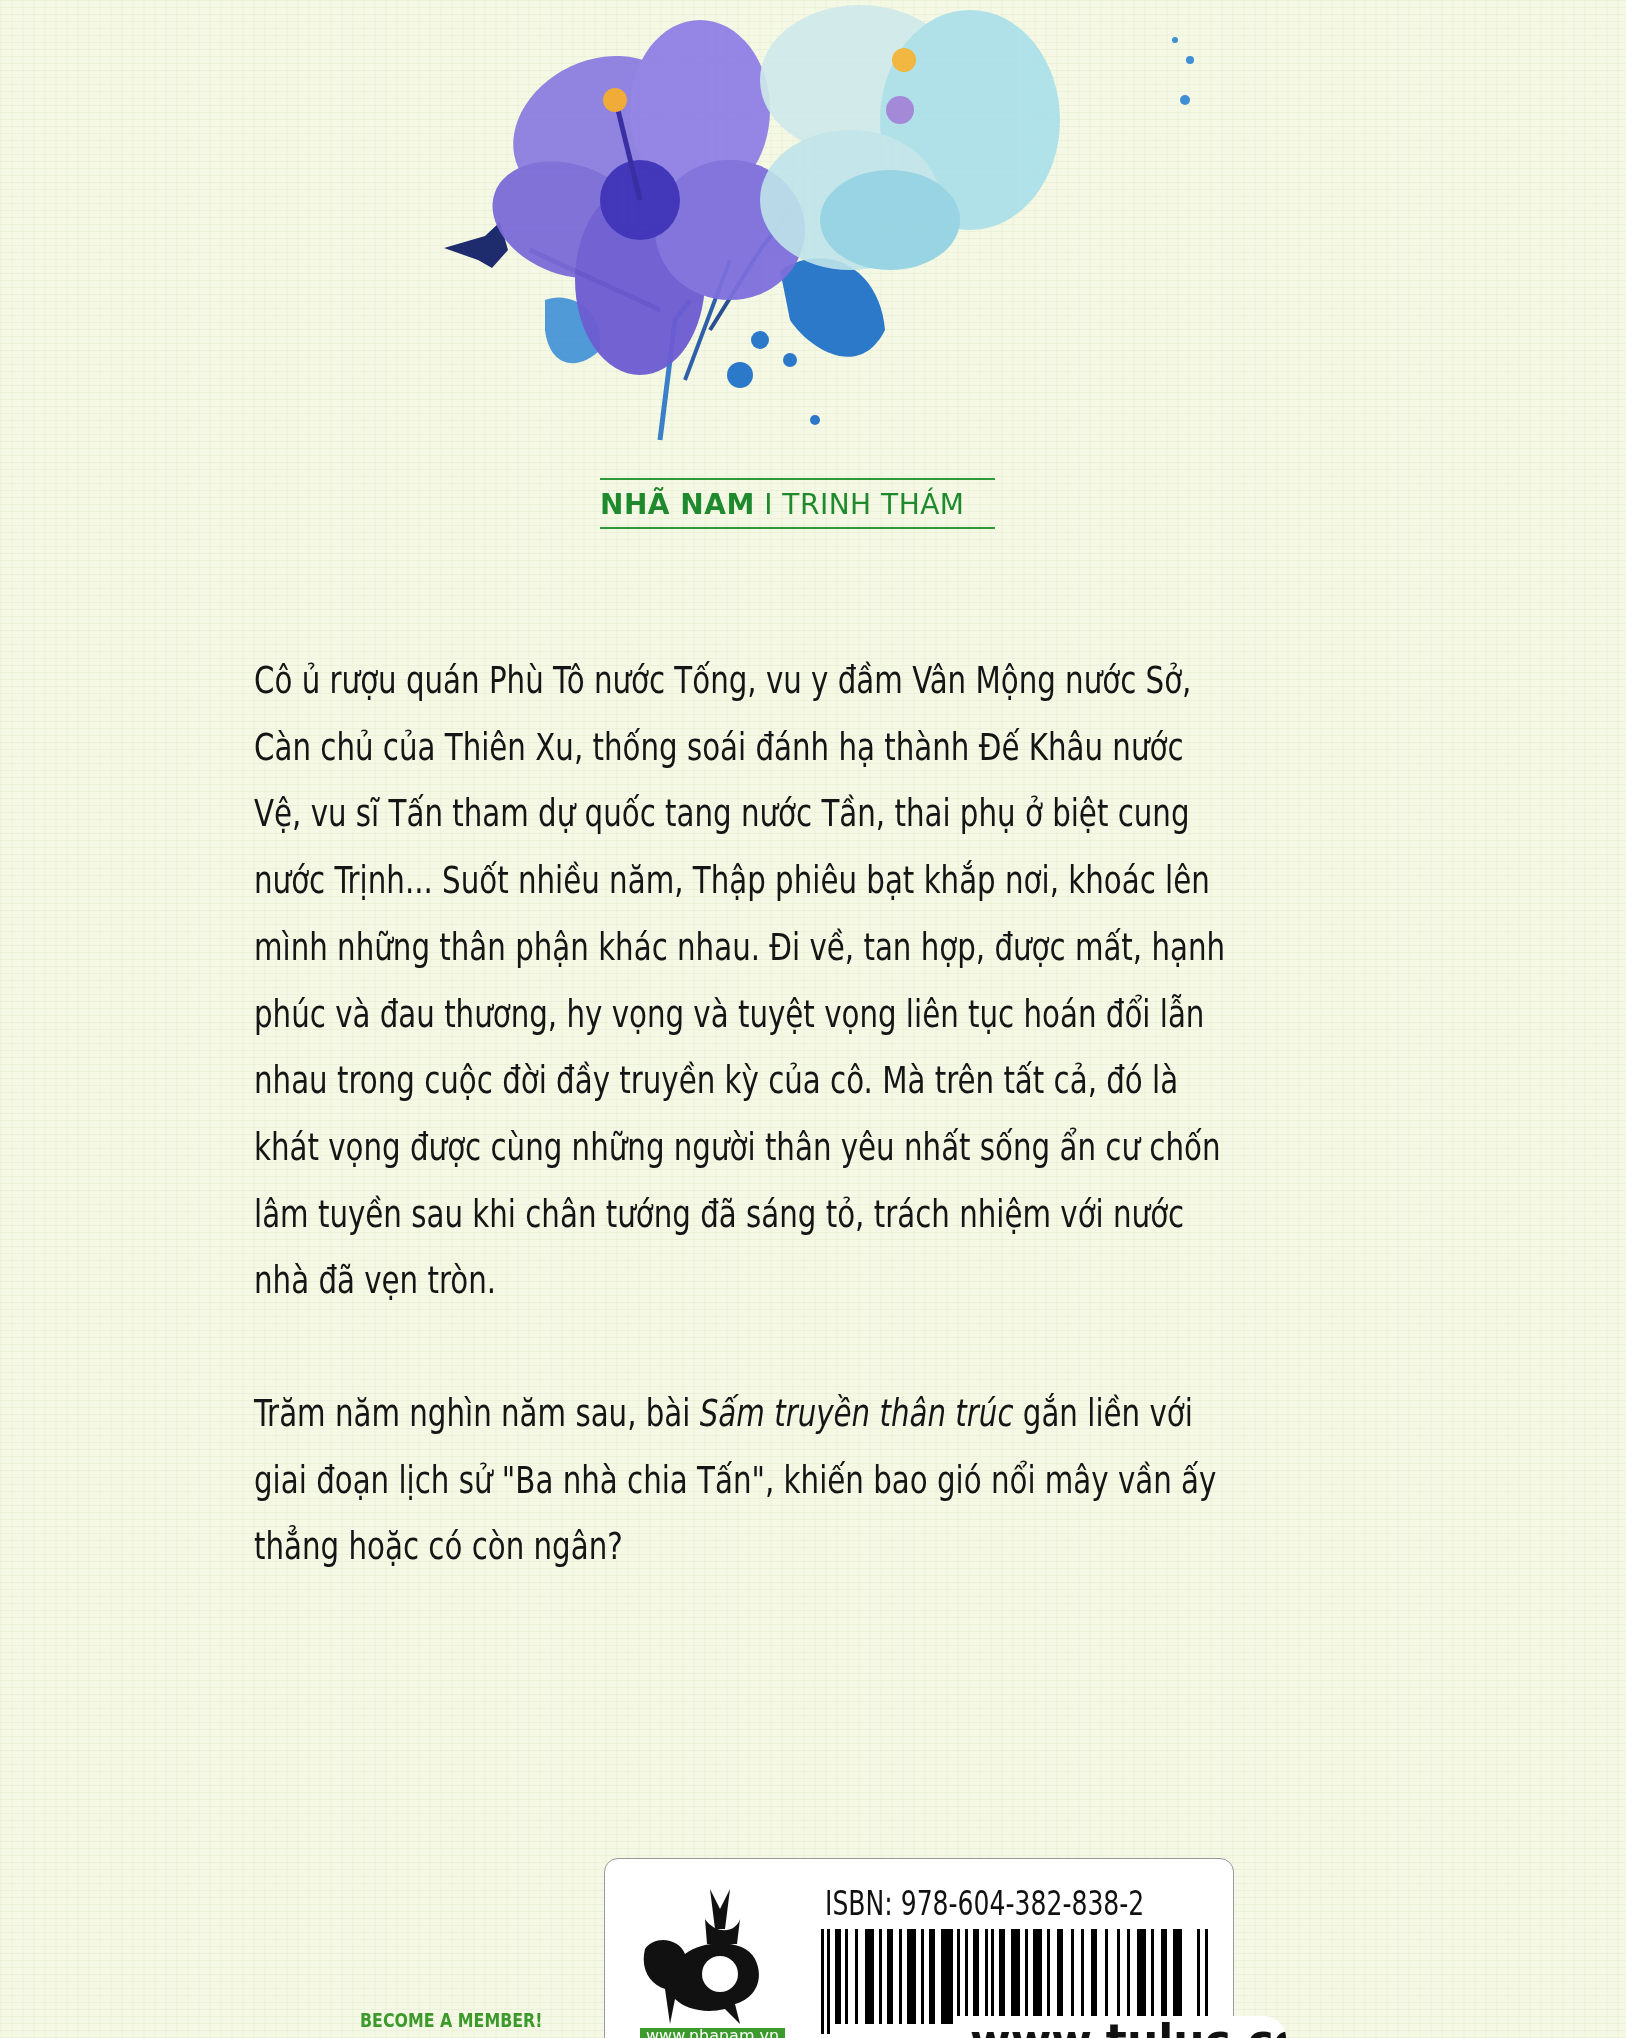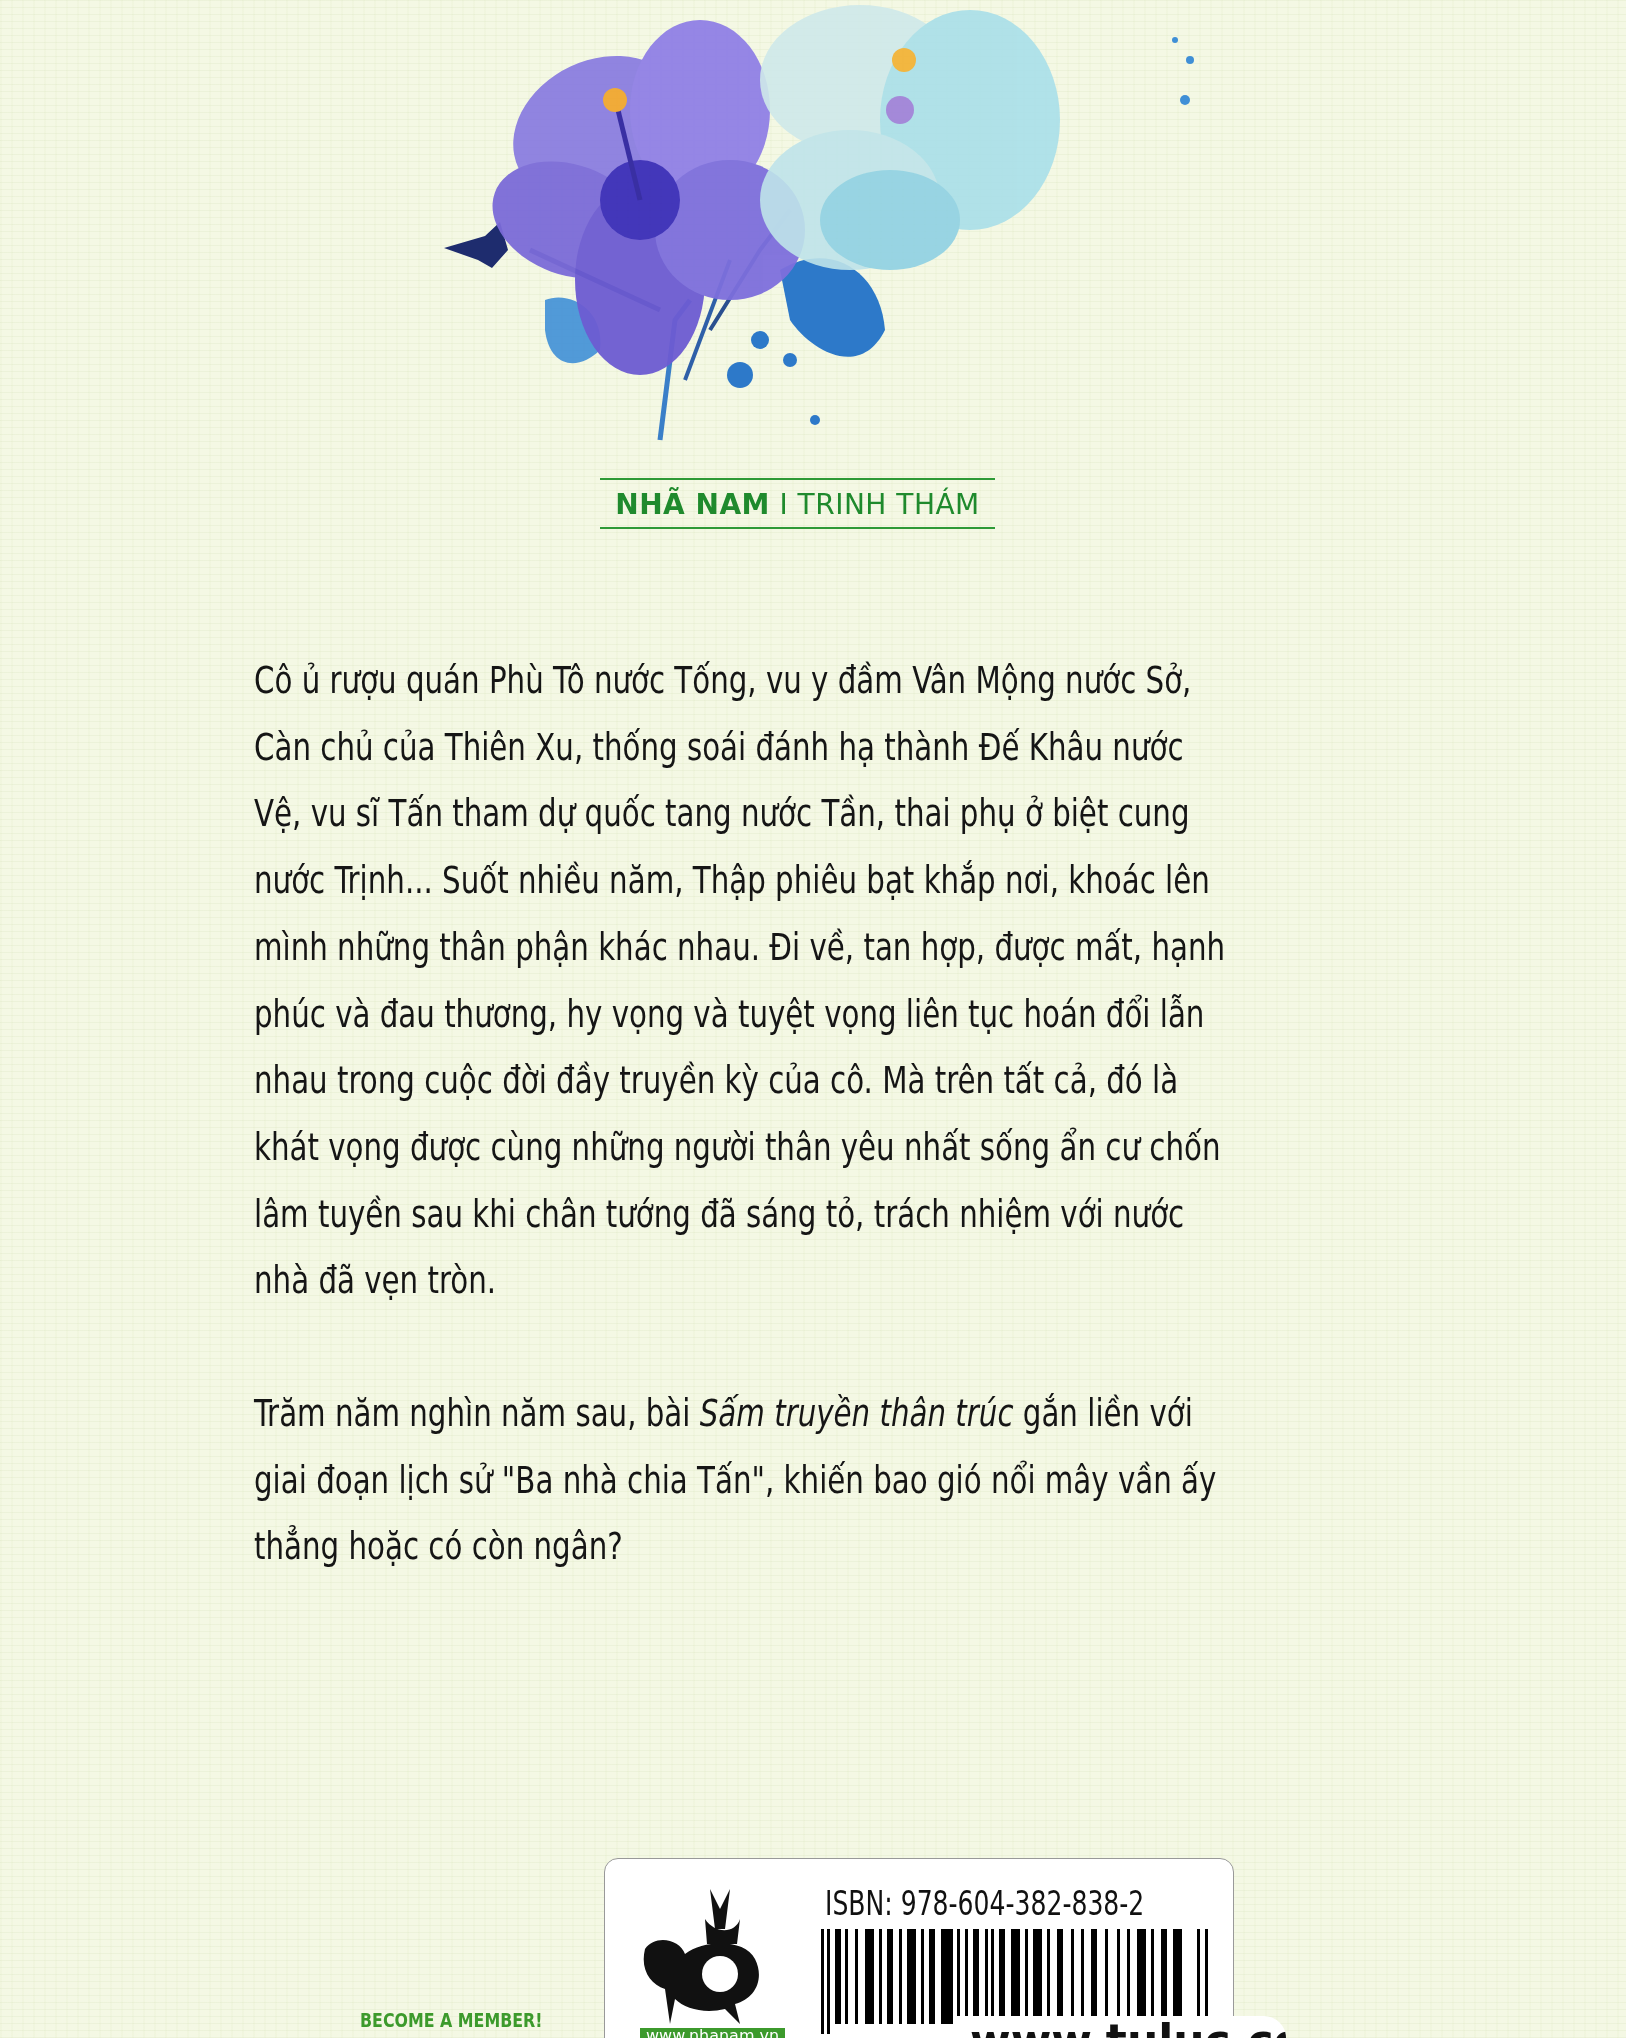--- a/index.html
+++ b/index.html
@@ -6,21 +6,21 @@
   body {
     width:1626px; height:2038px; overflow:hidden; position:relative;
     background:#f4f8e4;
     background-image:
       repeating-linear-gradient(0deg, rgba(200,215,170,0.18) 0px, rgba(200,215,170,0.18) 1px, transparent 1px, transparent 7px),
       repeating-linear-gradient(90deg, rgba(230,238,205,0.25) 0px, rgba(230,238,205,0.25) 2px, transparent 2px, transparent 11px);
     font-family:"DejaVu Sans", sans-serif;
     color:#1b1b1b;
   }
   .flowers { position:absolute; left:430px; top:0; width:800px; height:470px; }
-  .series { position:absolute; left:600px; top:478px; width:395px; text-align:center; }
+  .series { position:absolute; left:600px; top:478px; width:395px; }
   .series .rule { height:2px; background:#2e9a38; }
   .series .label { font-family:"DejaVu Sans", sans-serif; font-size:28px; color:#1f8a2d; padding:8px 0 6px; letter-spacing:0.5px; }
   .series .label b { font-weight:bold; }
   .blurb {
     position:absolute; left:254px; top:648px; width:1120px;
     font-family:"DejaVu Sans Condensed","DejaVu Sans", sans-serif;
     font-stretch:condensed;
     font-size:37px; line-height:66.7px; color:#151515;
     transform:scaleX(0.88); transform-origin:left top;
   }

